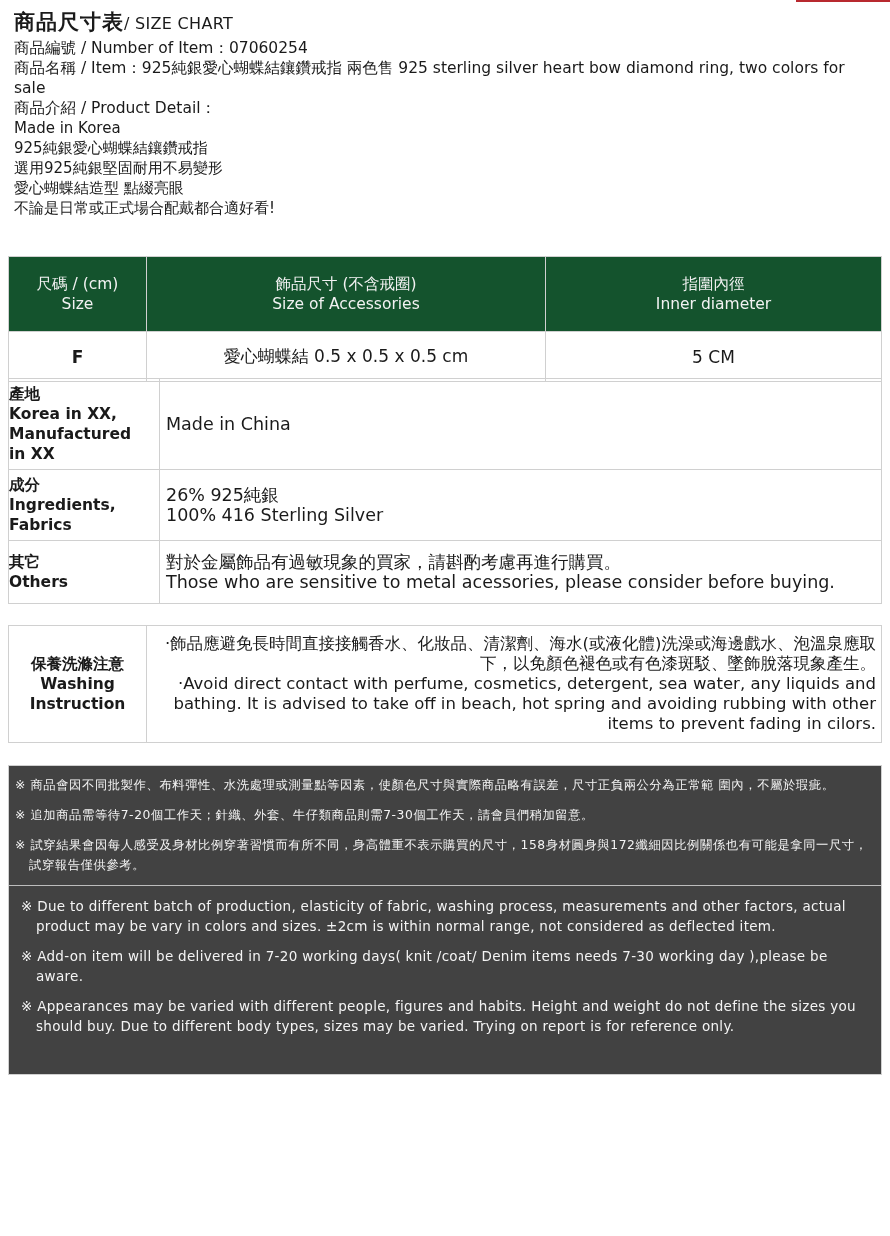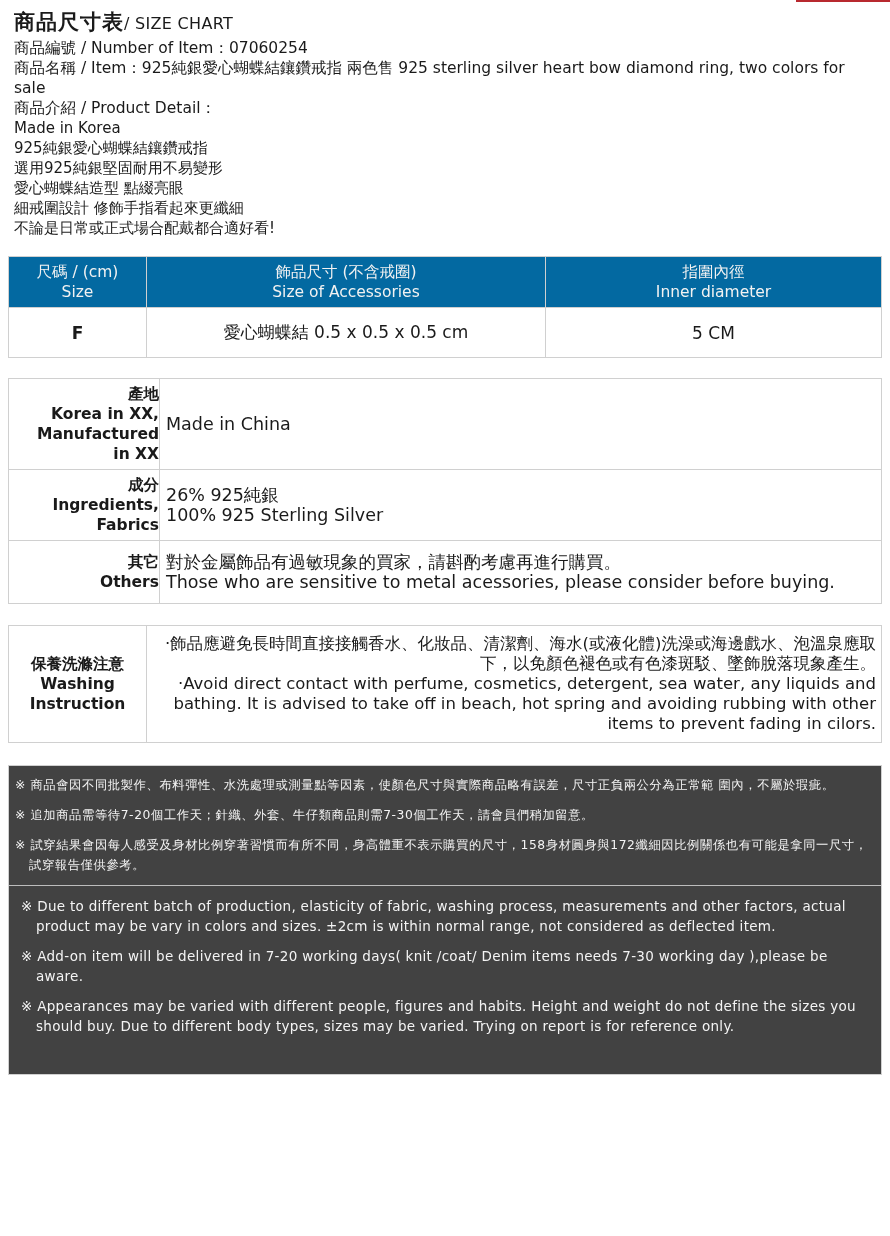--- a/index.html
+++ b/index.html
@@ -16,30 +16,30 @@
     .title-zh { font-size: 21px; font-weight: bold; letter-spacing: 1px; font-family: Liberation Mono, monospace; }
     .title-en { font-size: 16px; letter-spacing: 0.3px; }
     .info-line { font-size: 15.5px; line-height: 20px; }
     .detail-line { font-size: 15px; line-height: 20px; white-space: nowrap; }
 
     table { border-collapse: collapse; position: absolute; left: 8px; width: 874px; table-layout: fixed; }
     td, th { border: 1px solid #d0d0d0; }
 
     .size-table { top: 256px; }
     .size-table th {
-      background: #0369a1; color: #f2f2f2; font-weight: normal;
-      font-size: 15.5px; line-height: 20px; height: 50px; text-align: center; padding: 0;
+      background: #14532d; color: #f2f2f2; font-weight: normal;
+      font-size: 15.5px; line-height: 20px; height: 50px; text-align: center; padding: 12px;
       border: 1px solid #d0d0d0;
     }
     .size-table td { height: 49px; text-align: center; font-size: 17px; padding: 0; }
     .size-table td.size-val { font-weight: bold; }
 
     .attr-table { top: 378px; }
     .attr-table td.label {
-      width: 150px; text-align: right; font-weight: bold; font-size: 15.5px; line-height: 20px;
+      width: 150px; text-align: left; font-weight: bold; font-size: 15.5px; line-height: 20px;
       padding: 4px 0;
     }
     .attr-table td.value { font-size: 17.5px; line-height: 20px; padding: 0 6px; white-space: nowrap; margin-left: 16px; }
     .row-origin td { height: 82px; }
     .row-ingredient td { height: 62px; }
     .row-others td { height: 54px; }
 
     .wash-table { top: 625px; }
     .wash-table td.label {
       width: 137px; text-align: center; font-weight: bold; font-size: 15.5px; line-height: 20px;
@@ -65,21 +65,20 @@
   <div class="title-line">
     <span class="title-zh">商品尺寸表</span><span class="title-en">/ SIZE CHART</span>
   </div>
   <div class="info-line">商品編號 / Number of Item：07060254</div>
   <div class="info-line">商品名稱 / Item：925純銀愛心蝴蝶結鑲鑽戒指 兩色售 925 sterling silver heart bow diamond ring, two colors for sale</div>
   <div class="info-line">商品介紹 / Product Detail：</div>
   <div class="detail-line">Made in Korea</div>
   <div class="detail-line">925純銀愛心蝴蝶結鑲鑽戒指</div>
   <div class="detail-line">選用925純銀堅固耐用不易變形</div>
   <div class="detail-line">愛心蝴蝶結造型 點綴亮眼</div>
-  <div class="detail-line">細戒圍設計 修飾手指看起來更纖細</div>
   <div class="detail-line">不論是日常或正式場合配戴都合適好看!</div>
 </div>
 
 <table class="size-table">
   <colgroup>
       <col style="width:138px">
       <col style="width:399px">
       <col>
     </colgroup>
   <thead>
@@ -123,21 +122,21 @@
     <td class="value">Made in China</td>
   </tr>
   <tr class="row-ingredient">
     <td class="label">
       <div>成分</div>
       <div>Ingredients,</div>
       <div>Fabrics</div>
     </td>
     <td class="value">
       <div>26% 925純銀</div>
-      <div>100% 925 Sterling Silver</div>
+      <div>100% 416 Sterling Silver</div>
     </td>
   </tr>
   <tr class="row-others">
     <td class="label">
       <div>其它</div>
       <div>Others</div>
     </td>
     <td class="value">
       <div>對於金屬飾品有過敏現象的買家，請斟酌考慮再進行購買。</div>
       <div>Those who are sensitive to metal acessories, please consider before buying.</div>

